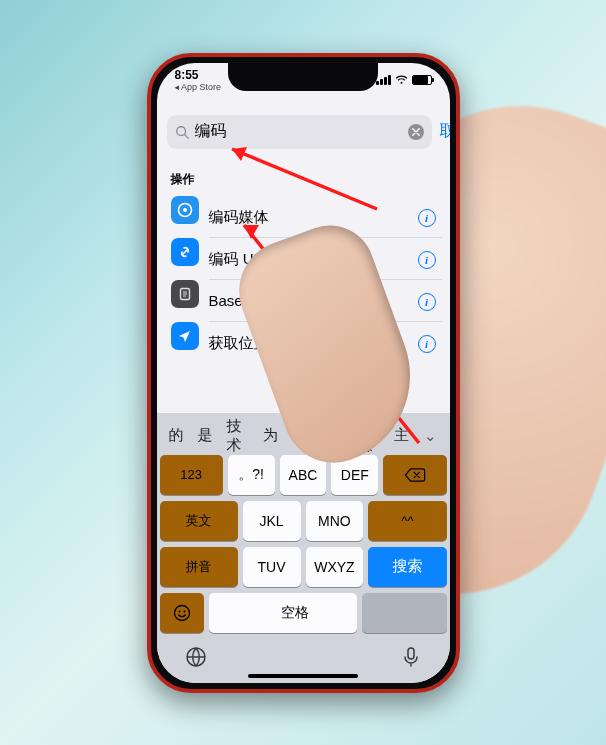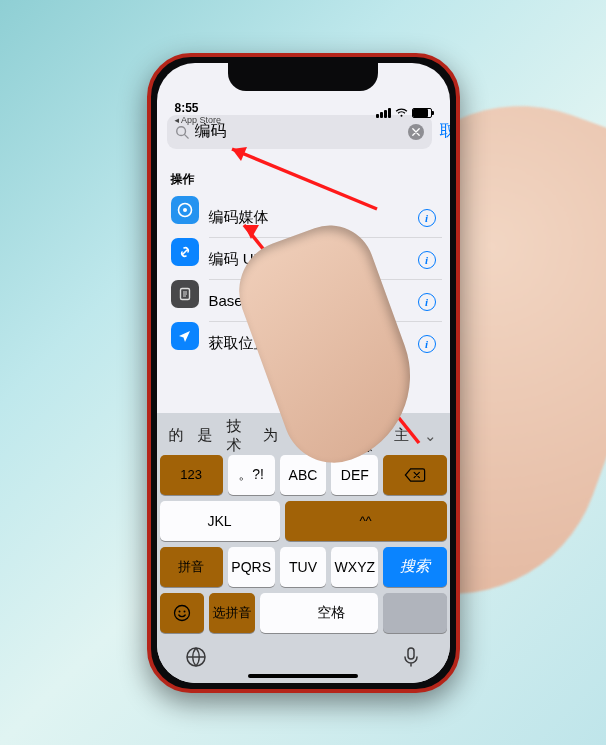--- a/index.html
+++ b/index.html
@@ -5,21 +5,21 @@
   * { box-sizing: border-box; margin: 0; padding: 0; font-family: -apple-system, "Helvetica Neue", Arial, sans-serif; -webkit-font-smoothing: antialiased; }
   body { width: 606px; height: 745px; background: linear-gradient(135deg, #8fcfd4 0%, #bfe8ec 30%, #e0f4f2 55%, #bfe5ea 100%); display:flex; align-items:center; justify-content:center; position:relative; overflow:hidden; }
 
   .hand       { position:absolute; right:-30px; top:100px; width:300px; height:500px; background:radial-gradient(circle at 40% 30%, #f2d6c3, #e3b79f); border-radius:180px 80px 180px 180px; transform:rotate(20deg); filter:blur(1px); }
   .thumb      { position:absolute; left:260px; top:230px; width:140px; height:230px; background:linear-gradient(160deg,#f0cfba,#d9ac92); border-radius:80px 70px 140px 80px; transform:rotate(-20deg); z-index:20; box-shadow: -4px 4px 10px rgba(0,0,0,0.25) inset; }
 
   .phone-body { position:relative; z-index:5; width:313px; height:640px; background:#0a0a0c; border-radius:44px; padding:6px; box-shadow:0 10px 28px rgba(0,0,0,0.45); border:4px solid #b5251a; }
   .bezel      { width:100%; height:100%; background:#f2f2f7; border-radius:38px; overflow:hidden; position:relative; }
   .notch      { position:absolute; top:0; left:50%; transform:translateX(-50%); width:150px; height:28px; background:#0a0a0c; border-radius:0 0 18px 18px; z-index:50; }
 
-  .status-bar { position:absolute; top:6px; left:0; right:0; height:22px; display:flex; justify-content:space-between; padding:0 18px; font-size:12px; font-weight:600; color:#000; z-index:40;margin-top:33px; }
+  .status-bar { position:absolute; top:6px; left:0; right:0; height:22px; display:flex; justify-content:space-between; padding:0 18px; font-size:12px; font-weight:600; color:#000; z-index:40; }
   .sb-left { display:flex; flex-direction:column; line-height:1; }
   .sb-back { font-size:9px; font-weight:400; color:#444; margin-top:2px; }
   .sb-right { display:flex; align-items:center; gap:4px; }
   .sig-bars { display:flex; gap:1.5px; align-items:flex-end; }
   .sig-bars i { width:2.5px; background:#000; display:block; border-radius:1px; }
   .sig-bars i:nth-child(1){height:4px} .sig-bars i:nth-child(2){height:6px} .sig-bars i:nth-child(3){height:8px} .sig-bars i:nth-child(4){height:10px}
   .wifi { width:13px; height:10px; }
   .batt { width:20px; height:10px; border:1px solid #000; border-radius:2px; position:relative; }
   .batt::after{content:"";position:absolute;right:-3px;top:2.5px;width:2px;height:4px;background:#000;border-radius:0 1px 1px 0;}
   .batt i{display:block;height:100%;width:85%;background:#000;border-radius:1px;}
@@ -47,21 +47,21 @@
 
   
   .kbd { margin-top:auto; background:#d1d5db; padding:4px 3px 4px 3px; }
   .cand { display:flex; align-items:center; height:38px; padding:0 2px; font-size:15px; color:#222; }
   .cand span { padding:0 7px; cursor:pointer; }
   .cand .chev { margin-left:auto; padding:0 8px; color:#555; }
   .krow { display:flex; gap:5px; margin-bottom:6px; }
   .key { flex:1; height:40px; background:#fcfcfe; border-radius:5px; box-shadow:0 1px 0 #898a8d; display:flex; align-items:center; justify-content:center; font-size:14px; color:#000; cursor:pointer; }
   .key.fn { background:#a16207; font-size:13px; }
   .key.wide1 { flex:1.35; }
-  .key.search { flex:1.35; background:#0a84ff; color:#fff; font-size:15px;font-style:italic; }
+  .key.search { flex:1.35; background:#0a84ff; color:#fff; font-size:15px; }
   .key.blank { background:#b0b4bc; }
   .krow.r4 .space { flex:2;padding-left:24px; }
   .krow.r4 .emoji { flex:0 0 44px; }
   .bottom-bar { display:flex; justify-content:space-between; padding:6px 24px 10px; }
   .globe,.mic { width:24px; height:24px; color:#3a3a3c; }
   .home-ind { position:absolute; bottom:5px; left:50%; transform:translateX(-50%); width:110px; height:4px; background:#000; border-radius:3px; z-index:60; }
 
   
   .arrow { position:absolute; z-index:80; pointer-events:none; }
   .arrow line,.arrow path{stroke:#ff1a1a;stroke-width:3.5;fill:none;}
@@ -176,40 +176,40 @@
           <div class="key">ABC</div>
           <div class="key">DEF</div>
           <div class="key fn wide1">
             <svg width="22" height="14" viewBox="0 0 24 16">
                 <path d="M7 1h14a2 2 0 012 2v10a2 2 0 01-2 2H7l-6-7z" fill="none" stroke="#000" stroke-width="1.4"></path>
                 <path d="M11 5l6 6M17 5l-6 6" stroke="#000" stroke-width="1.4" stroke-linecap="round"></path>
               </svg>
           </div>
         </div>
         <div class="krow">
+          <div class="key fn wide1">英文</div>
           <div class="key">JKL</div>
+          <div class="key">MNO</div>
           <div class="key fn wide1">^^</div>
         </div>
         <div class="krow">
           <div class="key fn wide1">拼音</div>
-          <div class="key">PQRS</div>
           <div class="key">TUV</div>
           <div class="key">WXYZ</div>
           <div class="key search wide1">搜索</div>
         </div>
         <div class="krow r4">
           <div class="key fn emoji">
             <svg width="18" height="18" viewBox="0 0 18 18">
                 <circle cx="9" cy="9" r="7.5" stroke="#000" stroke-width="1.3" fill="none"></circle>
                 <circle cx="6.5" cy="7.5" r="1" fill="#000"></circle>
                 <circle cx="11.5" cy="7.5" r="1" fill="#000"></circle>
                 <path d="M5.8 11a4 4 0 006.4 0" stroke="#000" stroke-width="1.3" fill="none" stroke-linecap="round"></path>
               </svg>
           </div>
-          <div class="key fn">选拼音</div>
           <div class="key space">空格</div>
           <div class="key blank wide1"></div>
         </div>
         <div class="bottom-bar">
           <svg class="globe" viewBox="0 0 24 24">
               <circle cx="12" cy="12" r="9" stroke="#3a3a3c" stroke-width="1.5" fill="none"></circle>
               <path d="M3 12h18M12 3a14 14 0 010 18M12 3a14 14 0 000 18" stroke="#3a3a3c" stroke-width="1.3" fill="none"></path>
             </svg>
           <svg class="mic" viewBox="0 0 24 24">
               <rect x="9" y="3" width="6" height="11" rx="3" stroke="#3a3a3c" stroke-width="1.5" fill="none"></rect>

